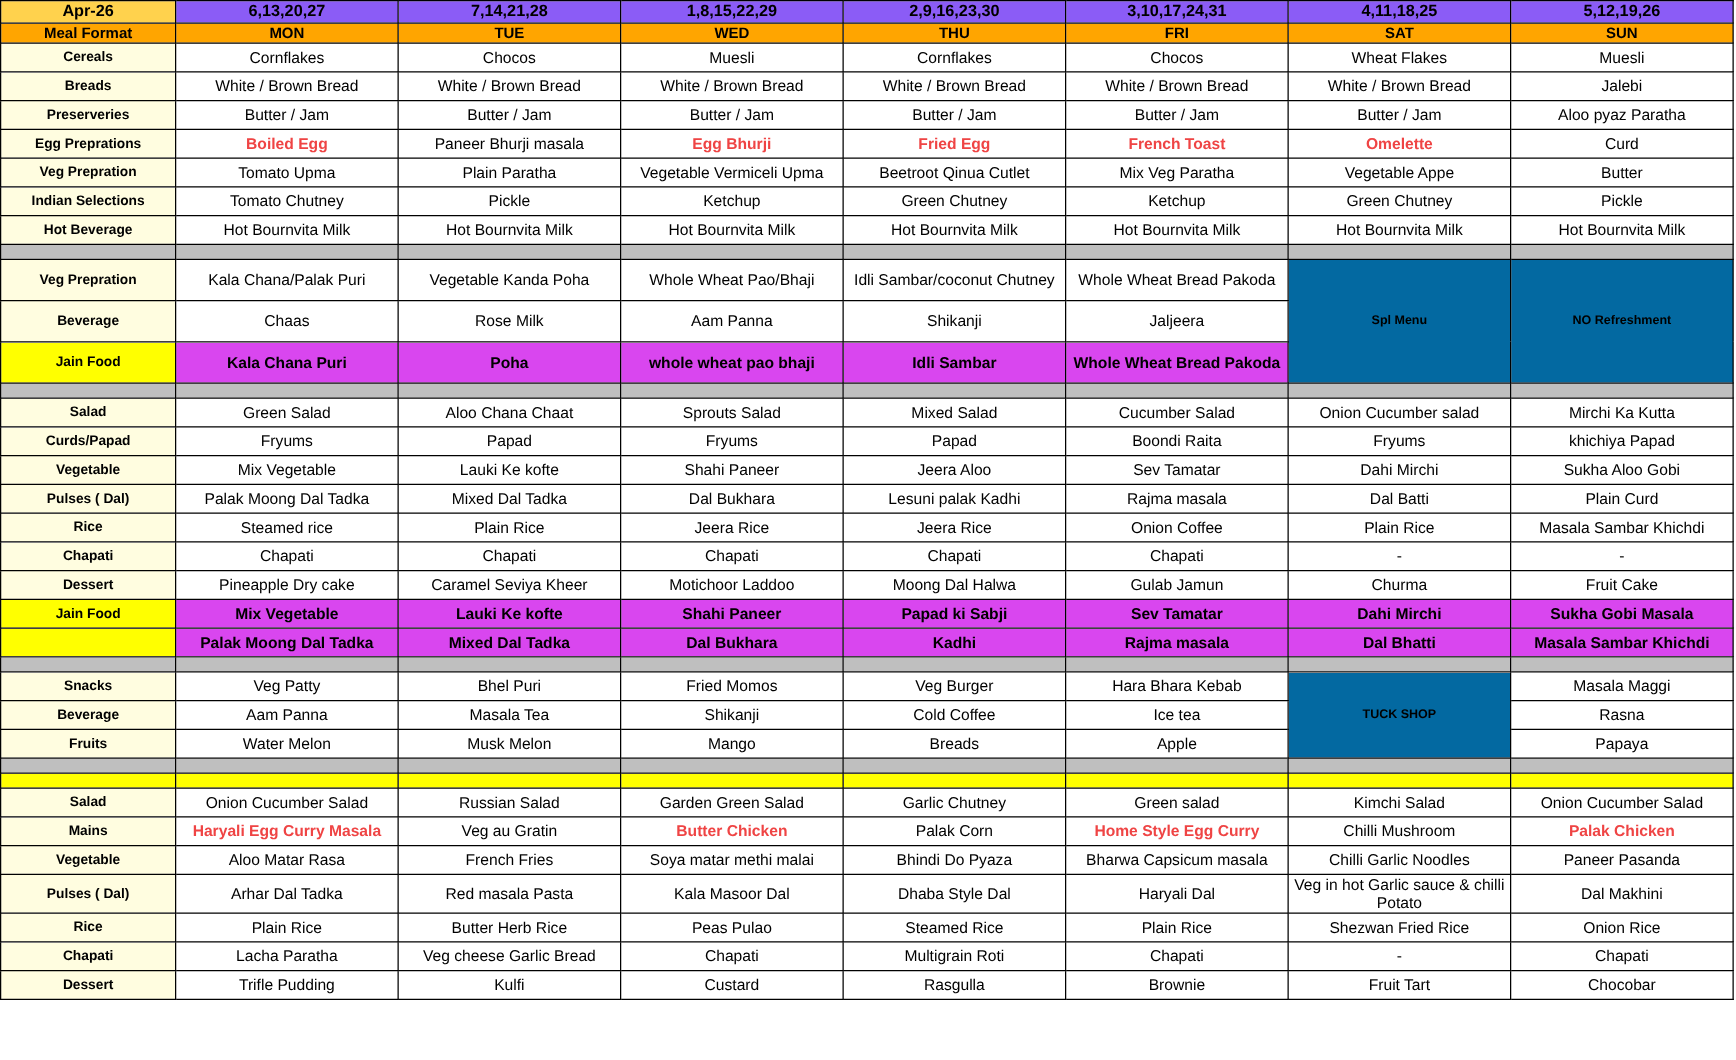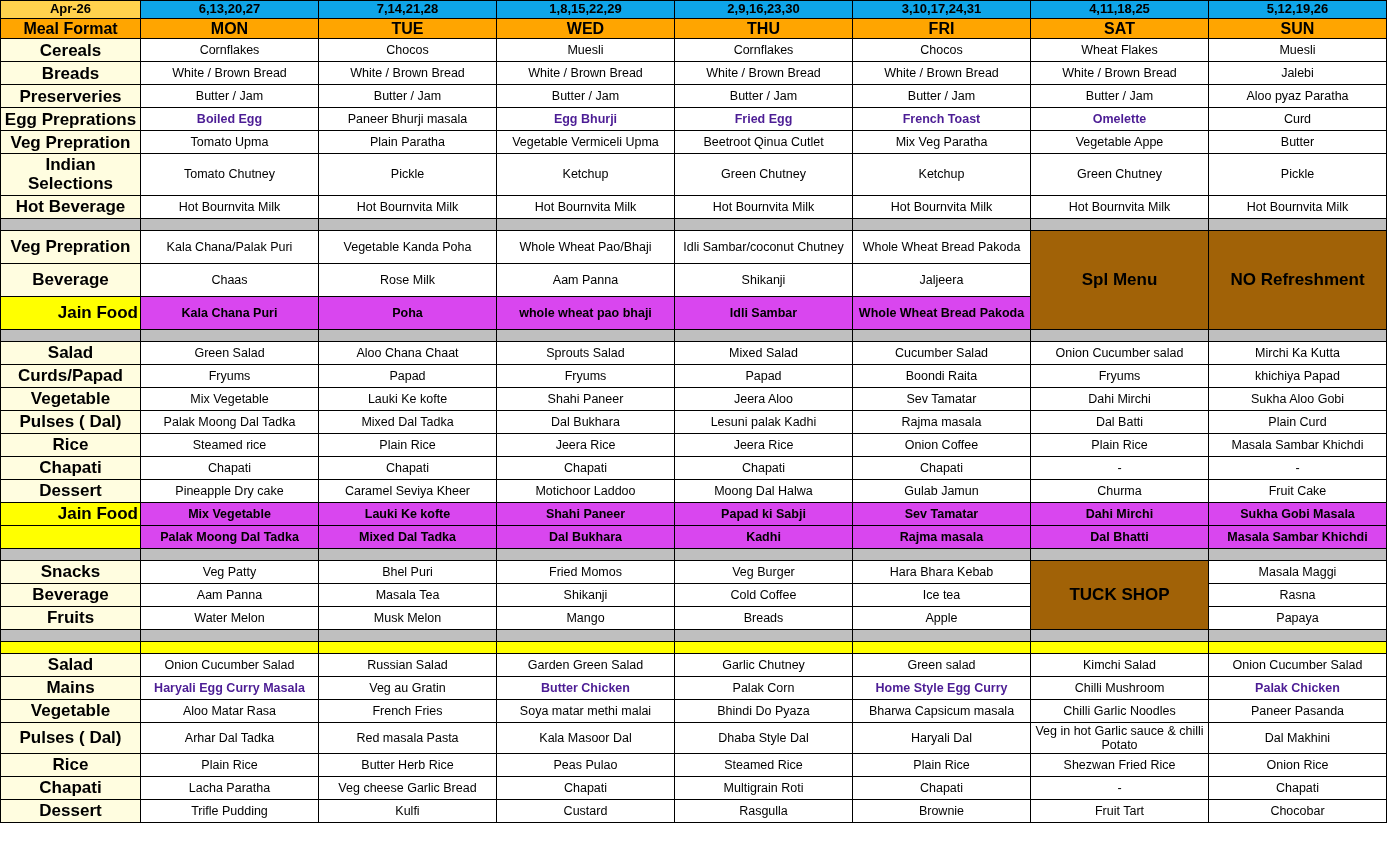--- a/index.html
+++ b/index.html
@@ -13,37 +13,37 @@
     vertical-align:middle;
     padding:1px 2px;
     line-height:1.12;
     color:#000000;
     background:#ffffff;
     overflow:hidden;
   }
   col.lbl{width:140px;}
   col.day{width:178px;}
   
-  .hdr-date td{background:#0ea5e9;font-weight:bold;font-size:13px;}
+  .hdr-date td{background:#8b5cf6;font-weight:bold;font-size:13px;}
   .hdr-date td.lbl-cell{background:#ffd24d;}
-  .hdr-meal td{background:#ffa500;font-weight:bold;font-size:16px;}
+  .hdr-meal td{background:#ffa500;font-weight:bold;font-size:12px;}
   .lbl-cell{
     background:#fffde0;
     font-weight:bold;
-    font-size:17px;
+    font-size:11px;
   }
   .yellow{background:#d946ef;}
-  .yellow-bold{background:#ffff00;font-weight:bold;text-align:right;}
-  .red{color:#4c1d95;font-weight:bold;}
+  .yellow-bold{background:#ffff00;font-weight:bold;}
+  .red{color:#ef4444;font-weight:bold;}
   .spacer td{background:#bfbfbf;height:11px;padding:0;border:1px solid #000;}
   .spacer-yellow td{background:#ffff00;height:11px;padding:0;border:1px solid #000;}
   .bold{font-weight:bold;}
   .tall{height:30px;}
   .mid{height:20px;}
-  .merge-cell{font-weight:bold;font-size:17px;background:#a16207;}
+  .merge-cell{font-weight:bold;font-size:10px;background:#0369a1;}
 </style>
 </head>
 <body>
 
 <div id="sheet">
 <table>
   <colgroup>
     <col class="lbl">
         <col class="day">
         <col class="day">

